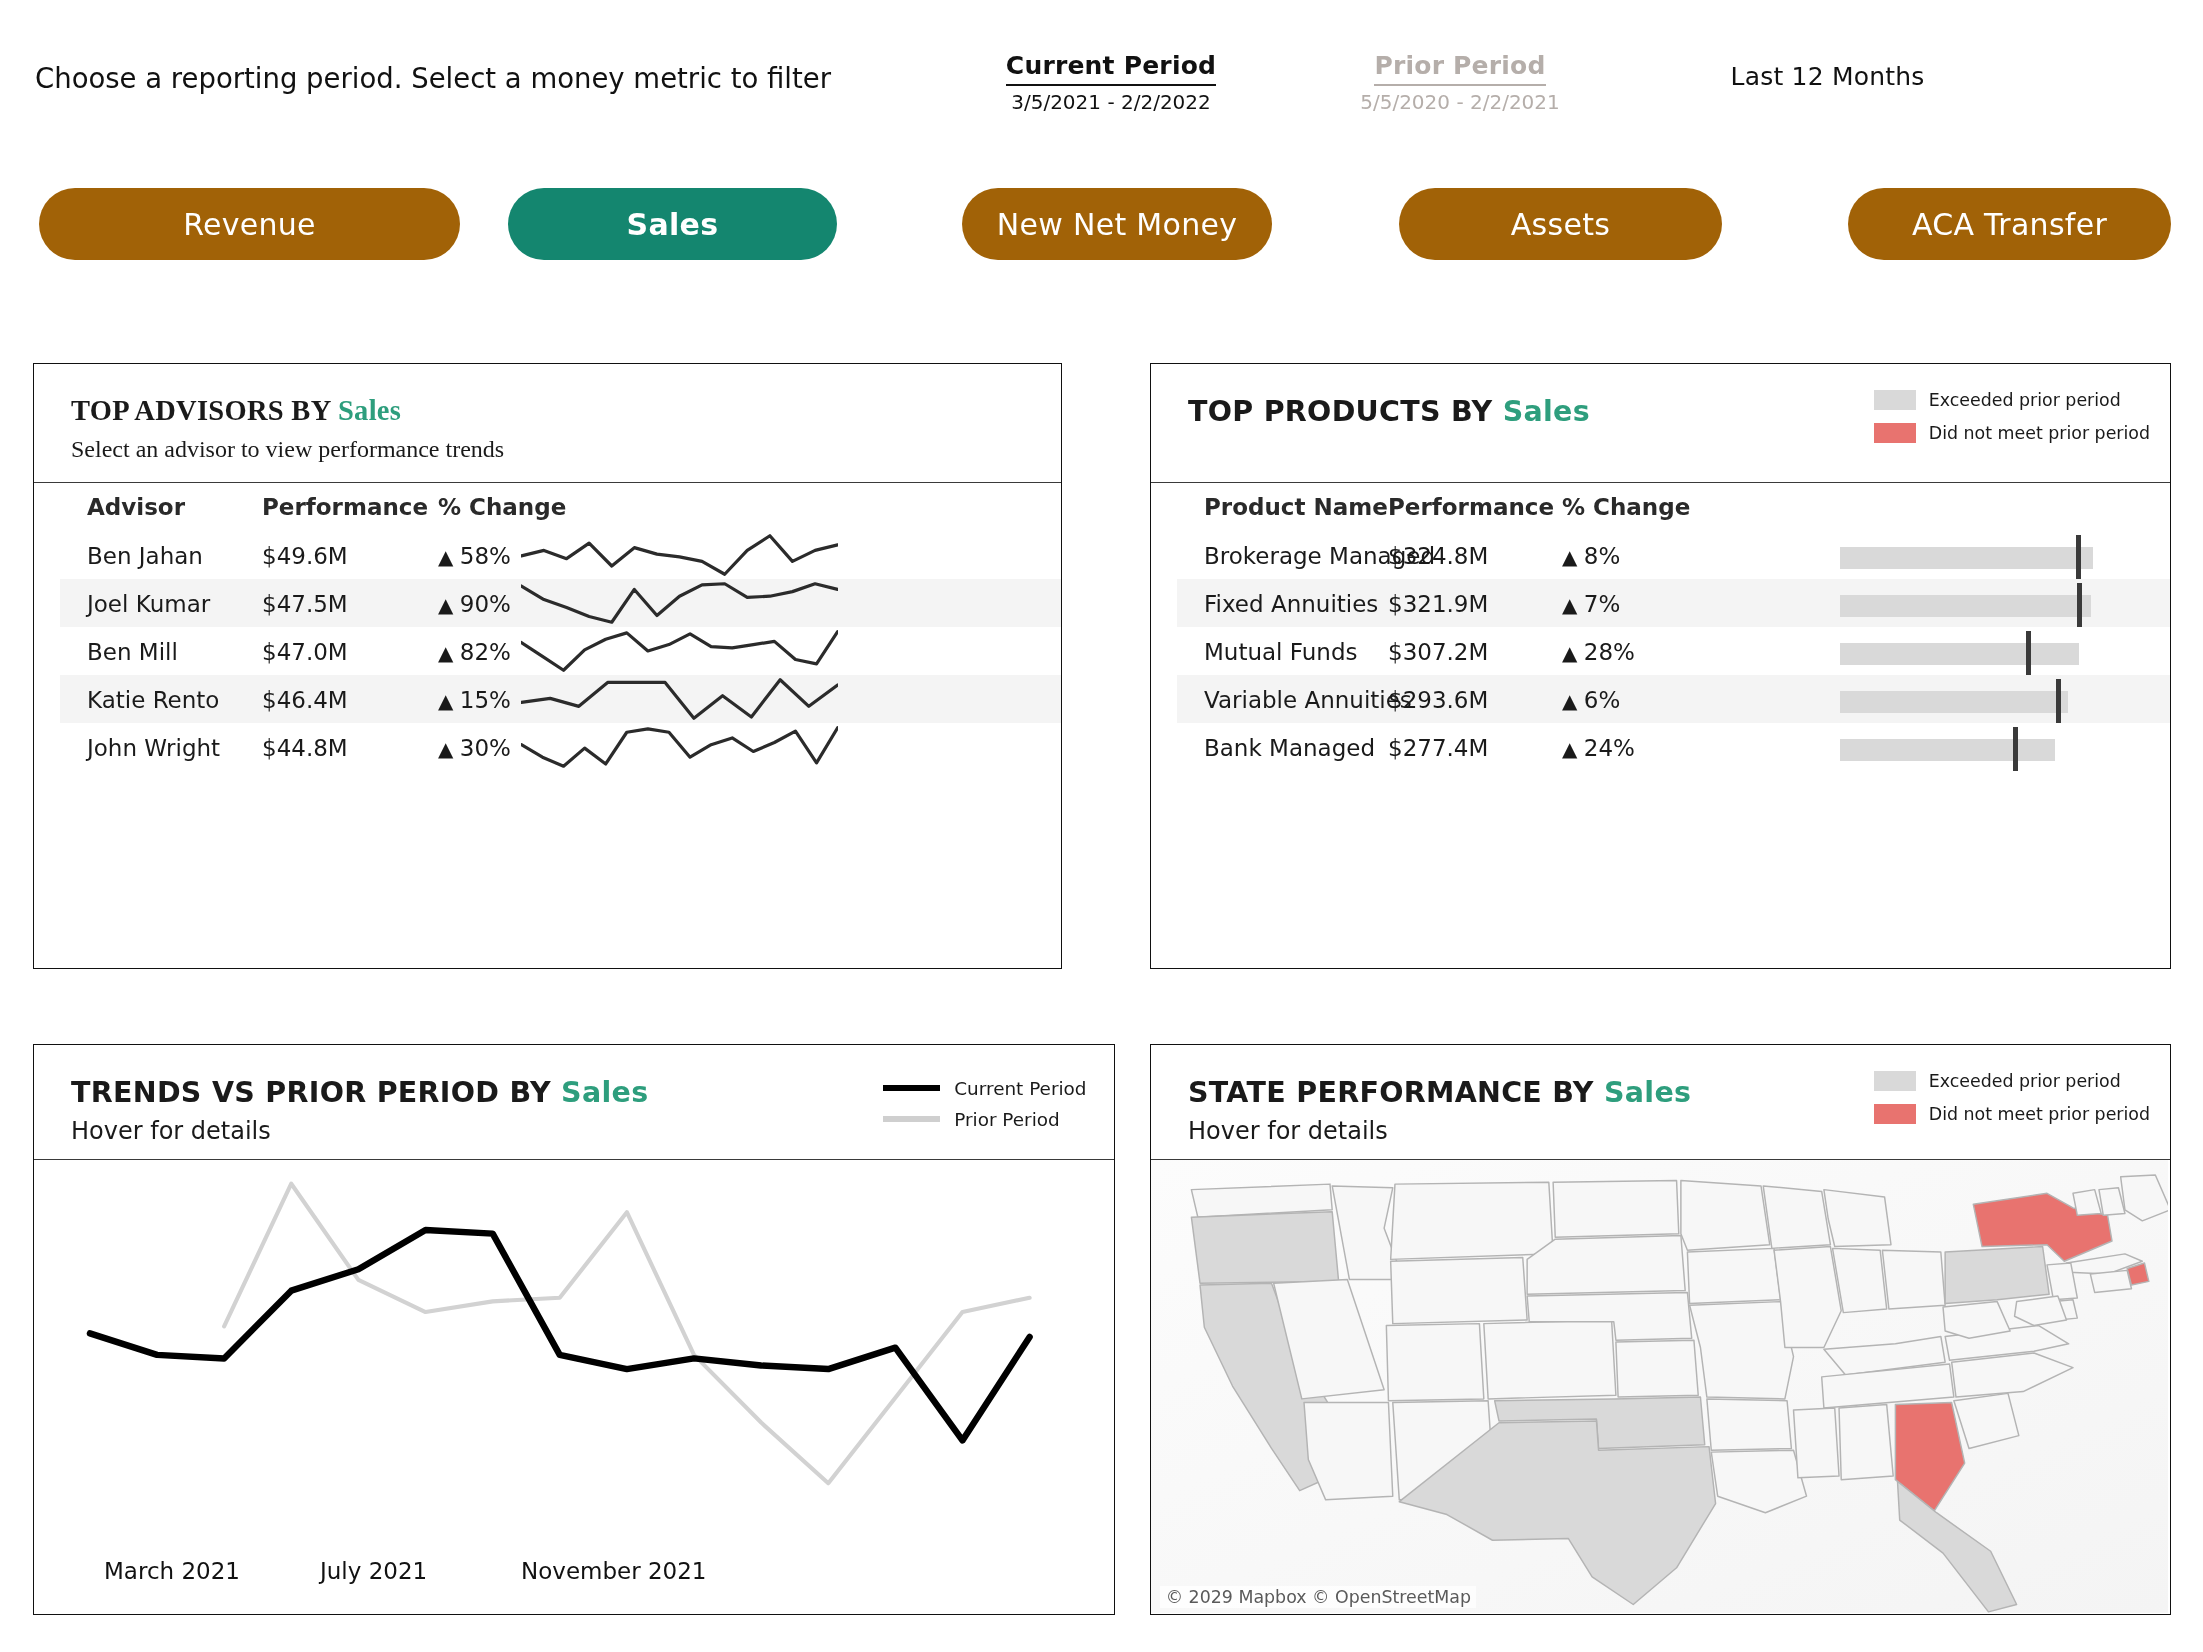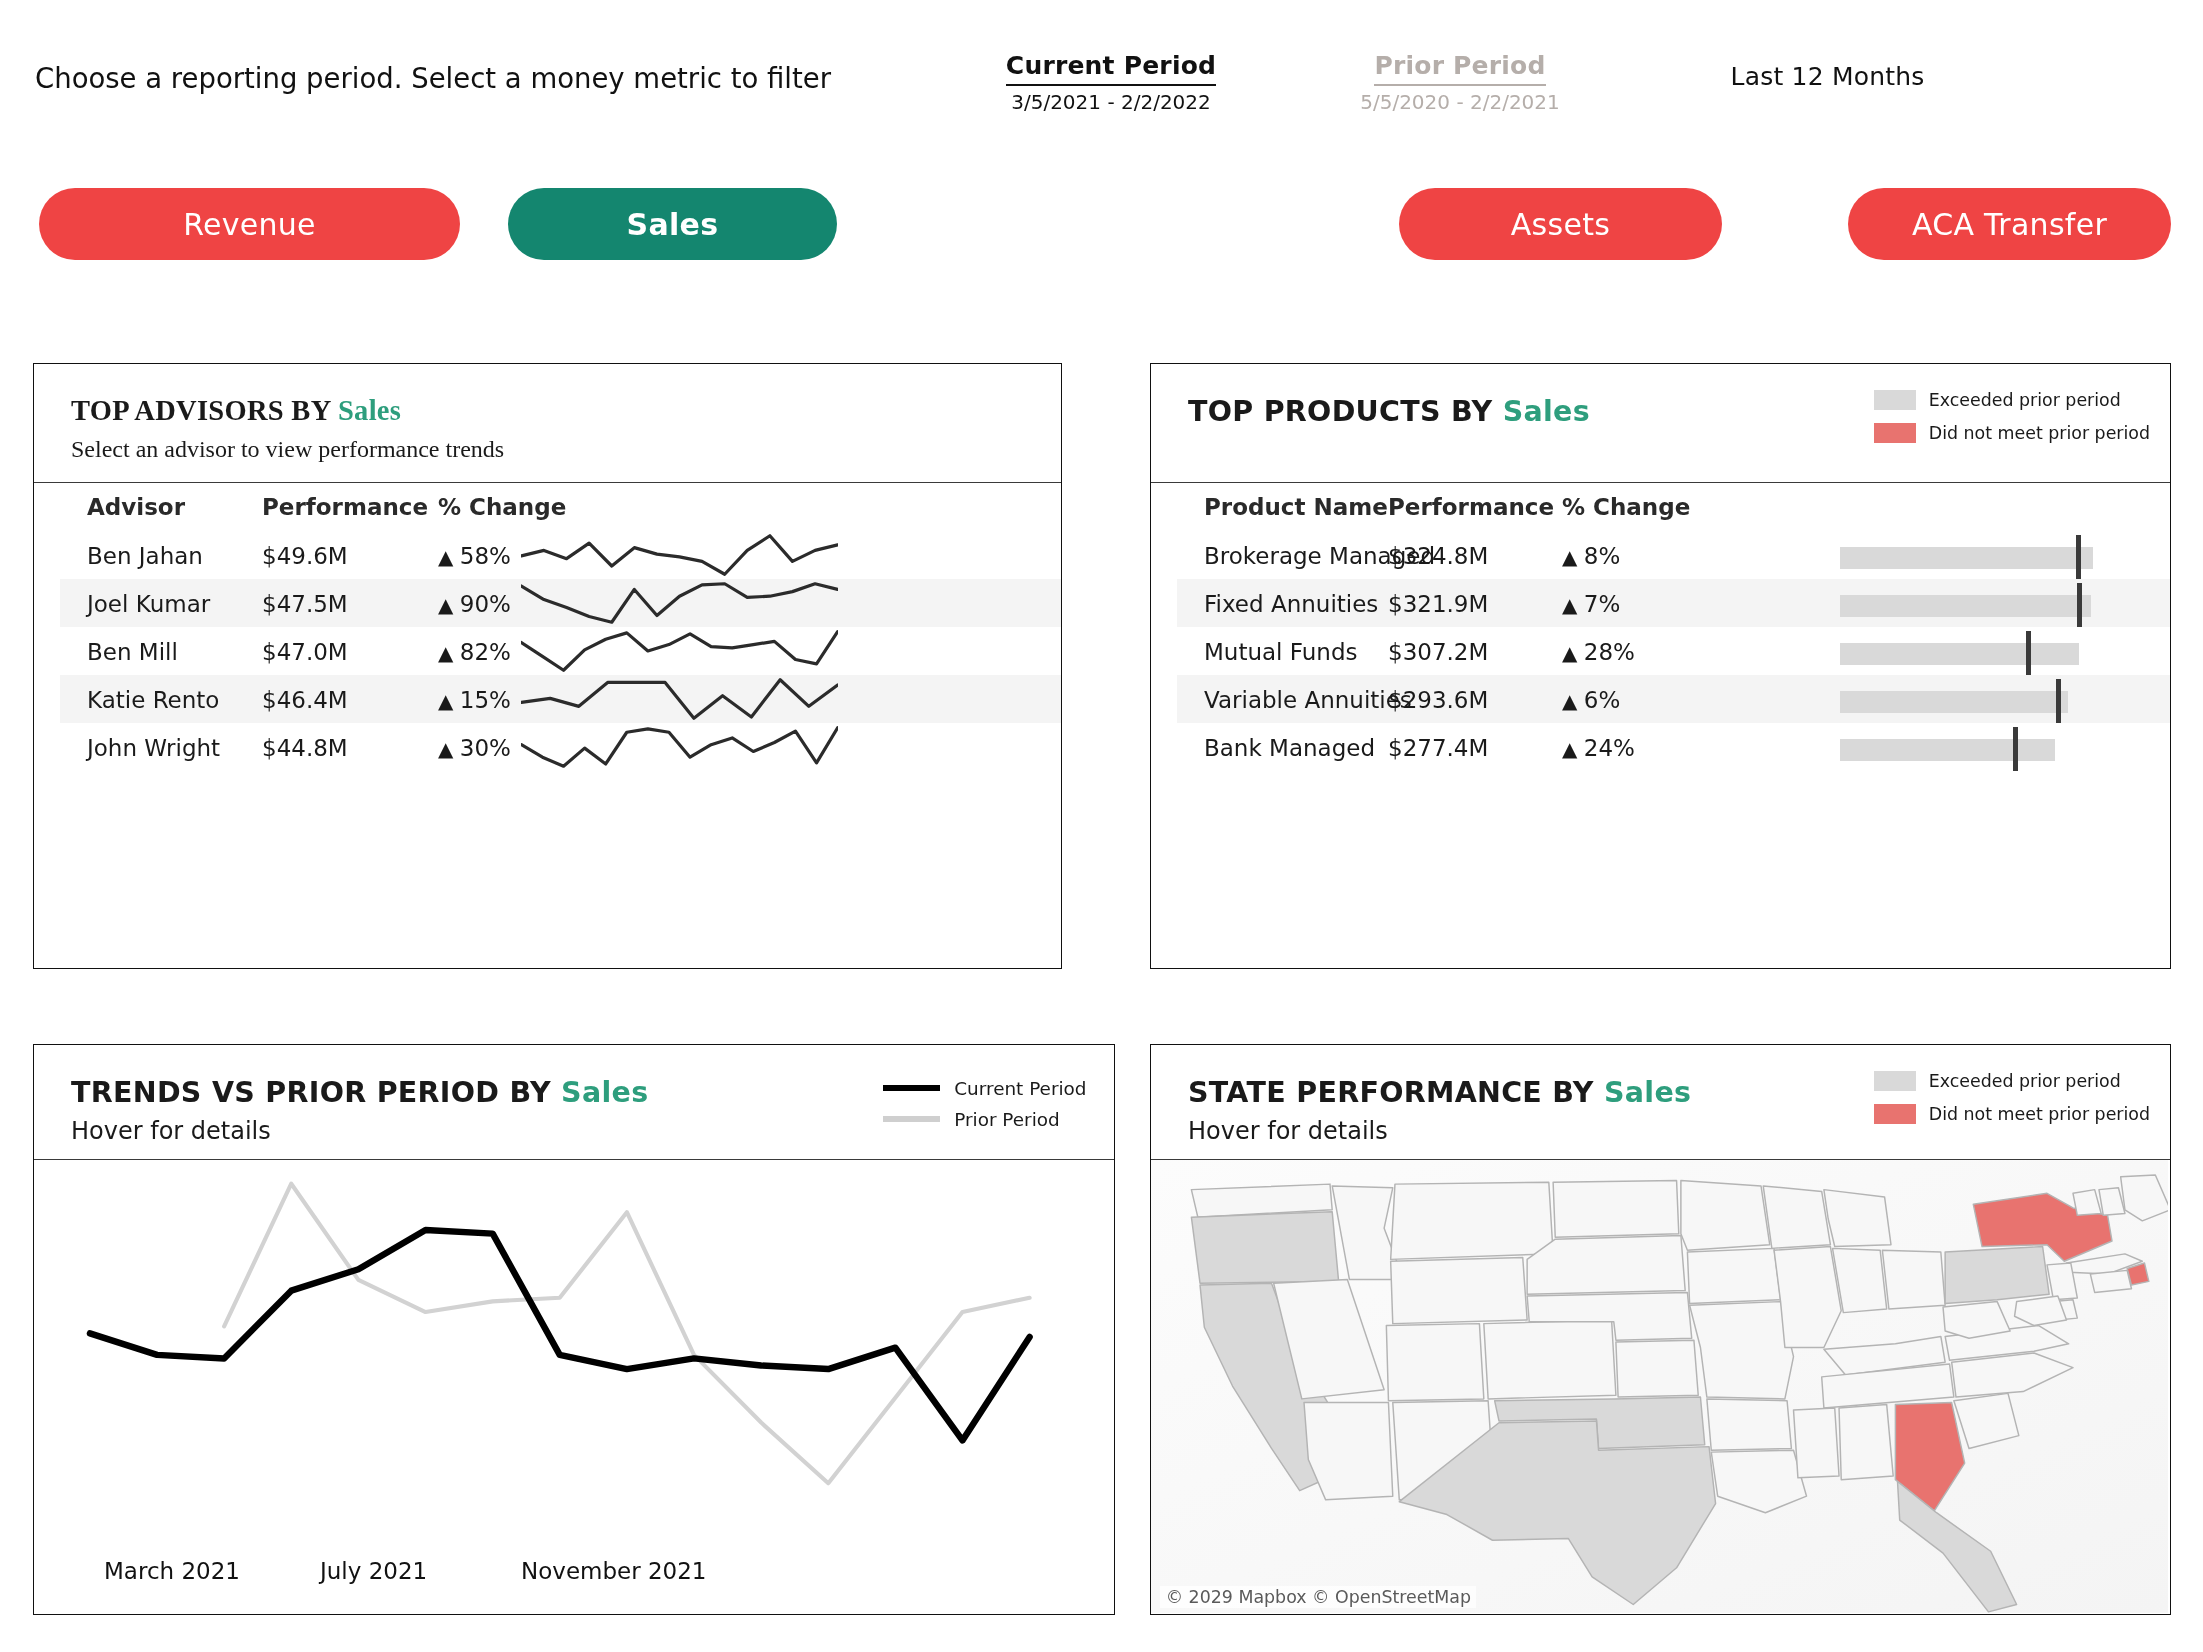--- a/index.html
+++ b/index.html
@@ -31,21 +31,21 @@
   .period.prior .ttl { border-bottom: 2.8px solid #b5aeaa; }
   .period.range { left: 1690px; top: 62px; width: 275px; color: #111; }
   .period.range .ttl { font-weight: normal; font-size: 25px; border-bottom: none; }
 
   
   .pills { position: absolute; left: 0; top: 188px; width: 2204px; height: 92px; }
   .pill {
     position: absolute; top: 0; height: 72px; border-radius: 36px;
     display: flex; align-items: center; justify-content: center;
     color: #ffffff; font-size: 30px; letter-spacing: 0.3px;
-    background: #ef4444; cursor: pointer; user-select: none;
+    background: #a16207; cursor: pointer; user-select: none;
   }
   .pill.active { background: #14866f; font-weight: bold; }
 
   
   .panel { position: absolute; border: 1.8px solid #111; background: #fff; }
   .panel-head { position: relative; border-bottom: 1.8px solid #3a3a3a; }
   .panel-title {
     position: absolute; left: 37px; top: 31px;
     font-size: 28.5px; font-weight: bold; color: #1a1a1a;
     letter-spacing: 0.3px; white-space: nowrap;
@@ -131,20 +131,23 @@
       <span class="ttl">Last 12 Months</span>
     </div>
   </div>
 
   <div class="pills" id="pills">
       <div class="pill" style="left: 39px; width: 421px;">
         <span>Revenue</span>
       </div>
       <div class="pill active" style="left: 508px; width: 329px;">
         <span>Sales</span>
+      </div>
+      <div class="pill" style="left: 962px; width: 310px;">
+        <span>New Net Money</span>
       </div>
       <div class="pill" style="left: 1848px; width: 323px;">
         <span>ACA Transfer</span>
       </div>
       <div class="pill" style="left: 1399px; width: 323px;">
         <span>Assets</span>
       </div>
     </div>
 
   <div class="panel" style="left:33px; top:363px; width:1029px; height:606px;">

